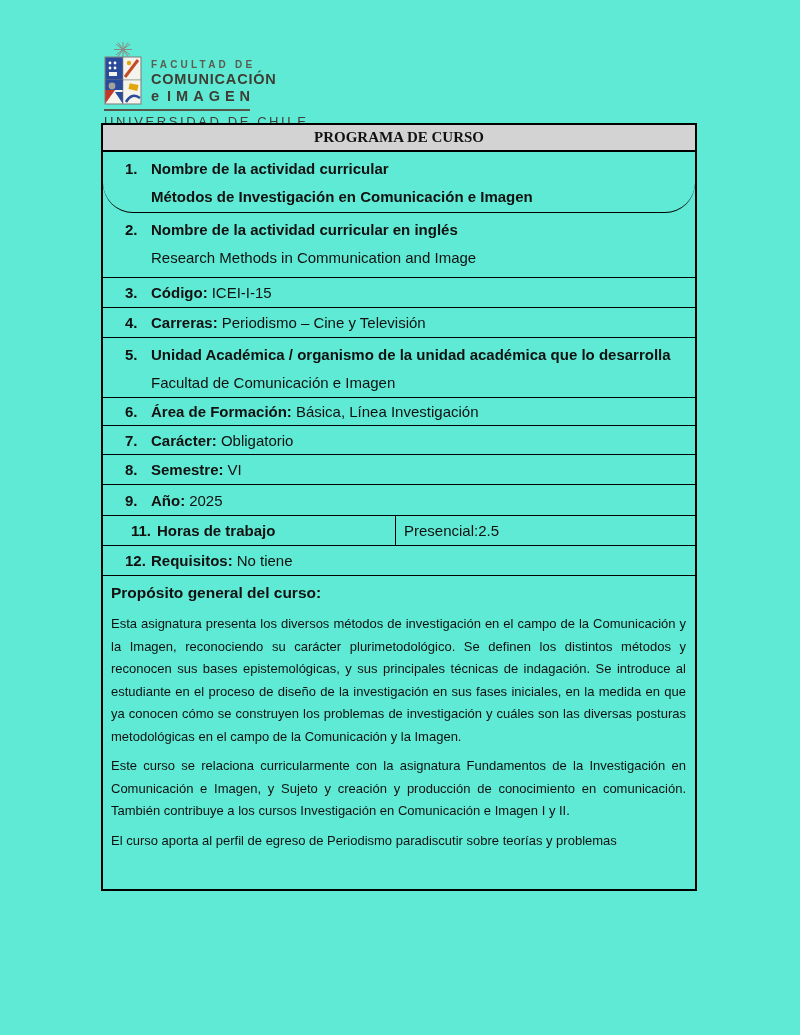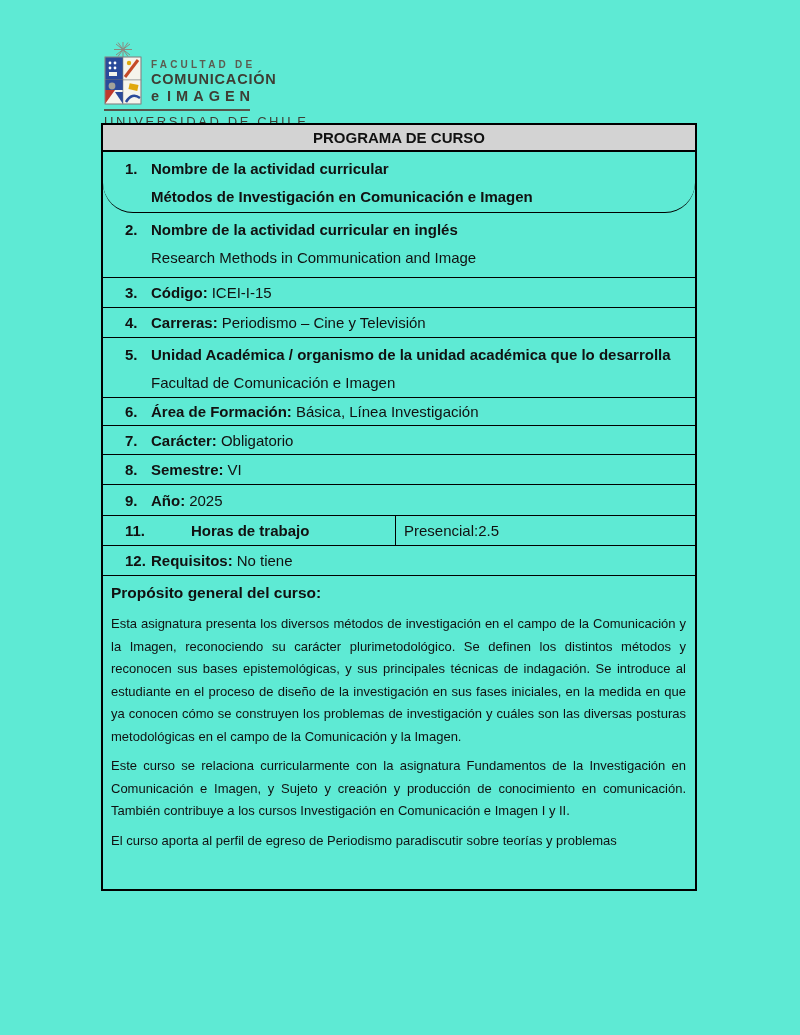--- a/index.html
+++ b/index.html
@@ -29,37 +29,37 @@
   .course-table{
     position:absolute;left:101px;top:123px;width:596px;
     border:2px solid #000;
     box-sizing:border-box;
     font-size:15px;
   }
   .t-header{
     height:25px;background:#d3d3d3;
     border-bottom:2px solid #000;
     display:flex;align-items:center;justify-content:center;
-    font-weight:bold;font-size:15px;
+    font-weight:bold;font-size:15px;font-family:Liberation Serif, serif;
   }
   .row{box-sizing:border-box;border-bottom:1.5px solid #000;padding-left:22px;padding-right:8px;}
   .row:last-child{border-bottom:none;}
   .num{display:inline-block;width:26px;font-weight:bold;flex:0 0 26px;}
   .lbl{font-weight:bold;margin-right:4px;}
   .r-block{padding-top:8px;}
   .r-b1{height:61px;border-radius:30px;}
   .r-b2{height:65px;}
   .r-b5{height:60px;}
   .r-block .line2{margin-top:11px;padding-left:26px;}
   .bold-val{font-weight:bold;}
   .r-inline{display:flex;align-items:center;}
   .r-i3{height:30px;}.r-i4{height:30px;}.r-i6{height:28px;}.r-i7{height:29px;}
   .r-i8{height:30px;}.r-i9{height:31px;}.r-i10{height:32px;}.r-i12{height:30px;}
   .r-split{display:flex;align-items:stretch;height:30px;padding:0;}
-  .c1{flex:0 0 292px;display:flex;align-items:center;padding-left:22px;box-sizing:border-box;gap:40px;}
+  .c1{flex:0 0 292px;display:flex;align-items:center;padding-left:28px;box-sizing:border-box;}
   .c2{flex:0 0 152px;border-left:1.5px solid #000;display:flex;align-items:center;padding-left:8px;box-sizing:border-box;}
   .c3{flex:1 1 auto;border-left:1.5px solid #000;display:flex;align-items:center;padding-left:8px;box-sizing:border-box;}
   .r-purpose{min-height:313px;padding:6px 9px 0 8px;}
   .p-title{font-weight:bold;font-size:15.5px;line-height:22px;margin:0 0 9px 0;}
   .p-par{font-size:13px;line-height:22.5px;text-align:justify;margin:0 0 7px 0;}
   .p-par:last-child{margin-bottom:0;}
 </style>
 </head>
 <body>
 

